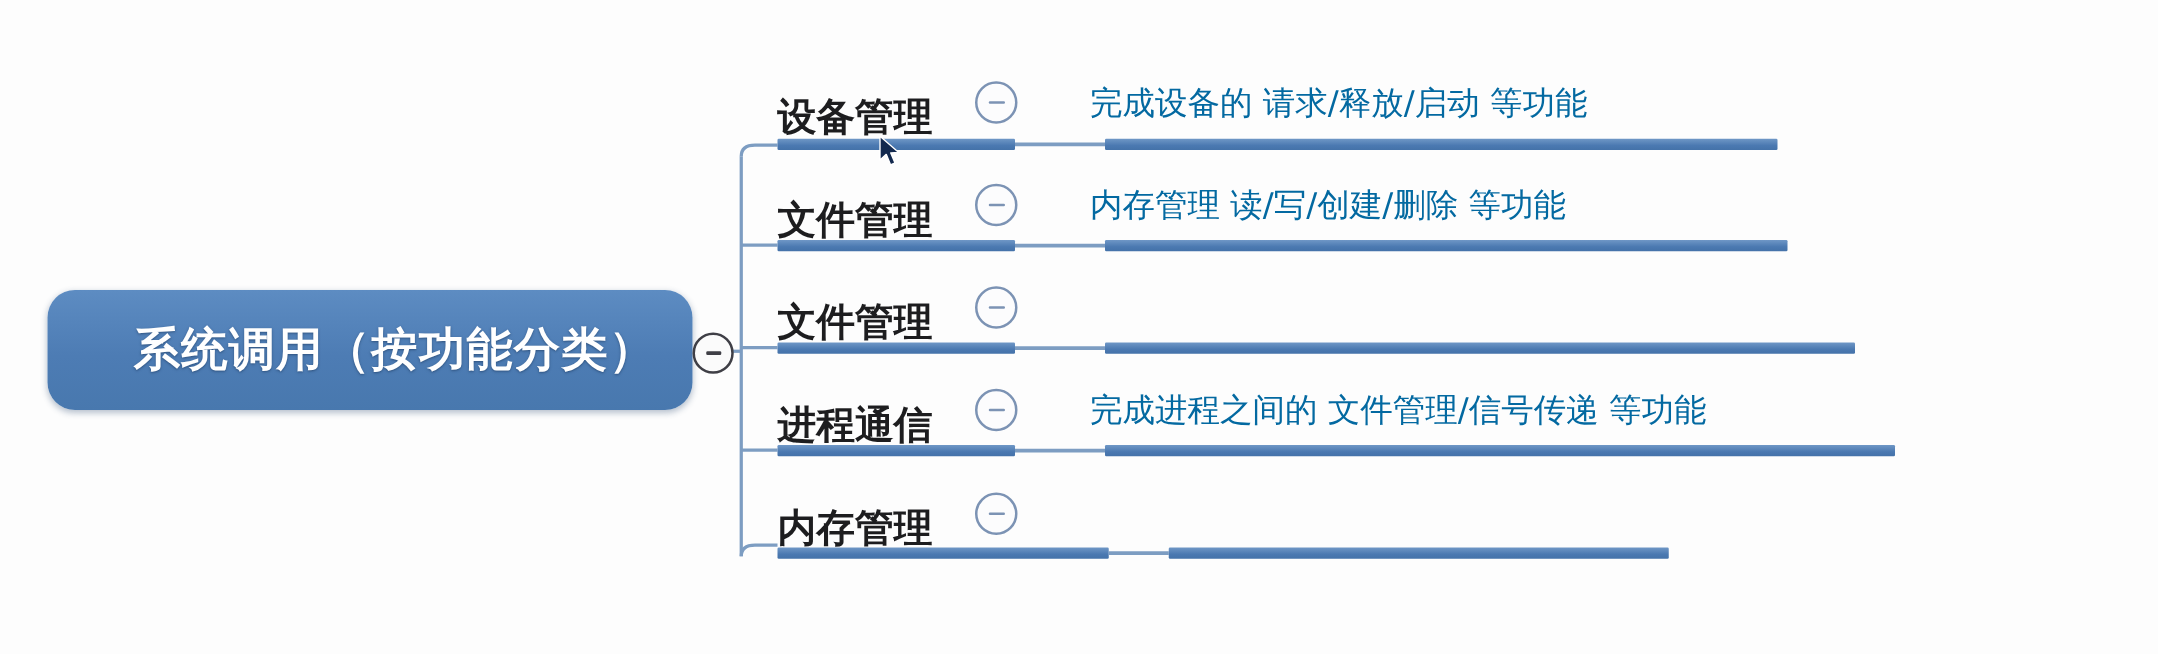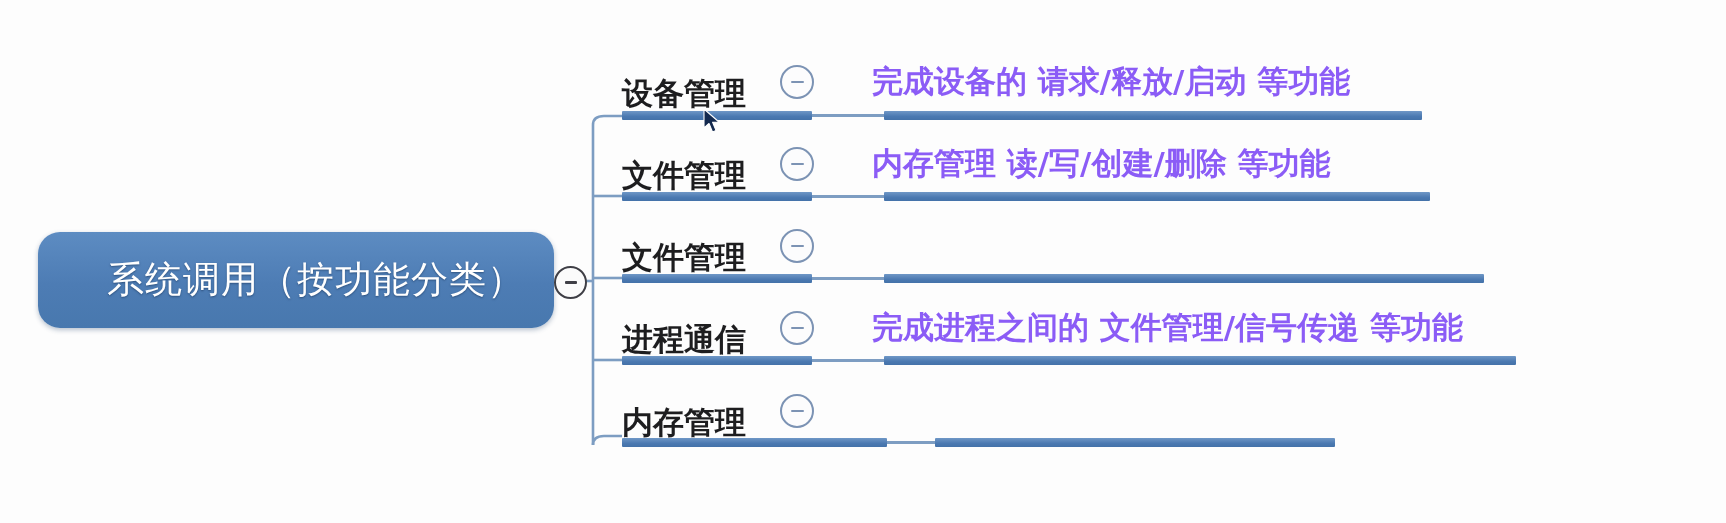--- a/index.html
+++ b/index.html
@@ -41,21 +41,21 @@
     border-radius: 22px;
     background: linear-gradient(180deg, #5d8cc2 0%, #4d7cb4 55%, #4878ae 100%);
     box-shadow: 0 2px 5px rgba(40,70,110,0.33);
     display: flex;
     align-items: center;
     justify-content: center;
   }
   #root-label {
     color: #ffffff;
     font-size: 37px;
-    font-weight: normal;
+    font-weight: bold;
     letter-spacing: 1px;
     text-shadow: 0 1px 2px rgba(20,45,80,0.55);
     white-space: nowrap;
     margin-left: 40px;
   }
 
   
   .toggle {
     position: absolute;
     border-radius: 50%;
@@ -106,23 +106,23 @@
   }
   .row-label {
     font-size: 31px;
     font-weight: bold;
     color: #1d1d1f;
     white-space: nowrap;
     text-align: right;
     margin-top: 24px;
   }
   .row-desc {
-    font-size: 31px;
-    font-weight: bold;
-    color: #8b5cf6;
+    font-size: 26px;
+    font-weight: normal;
+    color: #0369a1;
     white-space: nowrap;
   }
   .gap-a { width: 34px; }
   .gap-b { width: 58px; }
 
   
   .ul {
     position: absolute;
     height: 9px;
     background: linear-gradient(180deg, #6f97c6 0%, #4b79b1 60%, #4472a9 100%);

